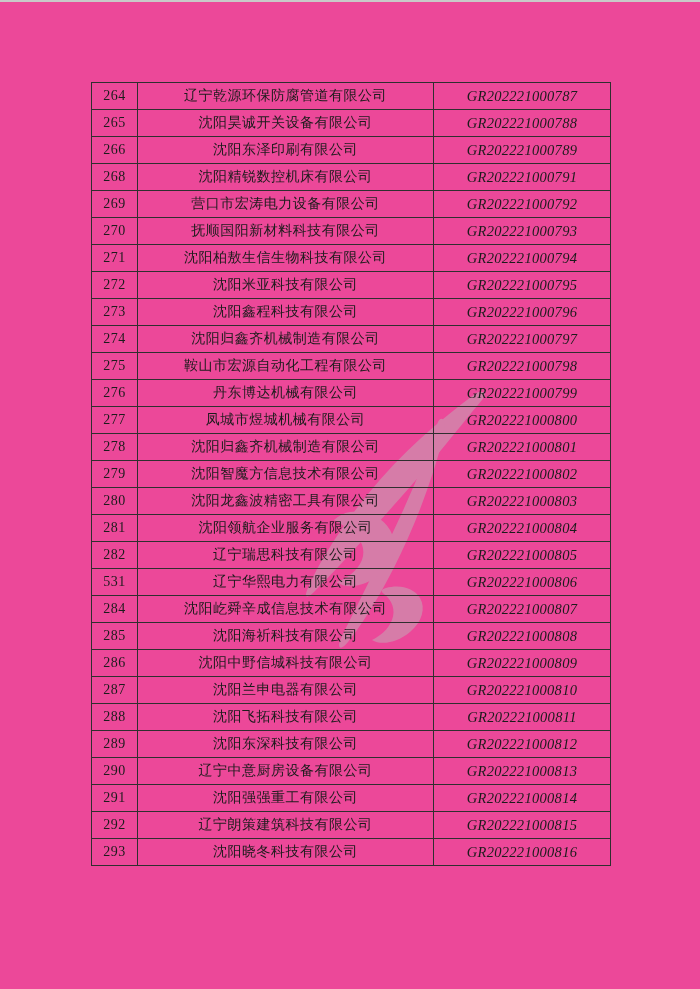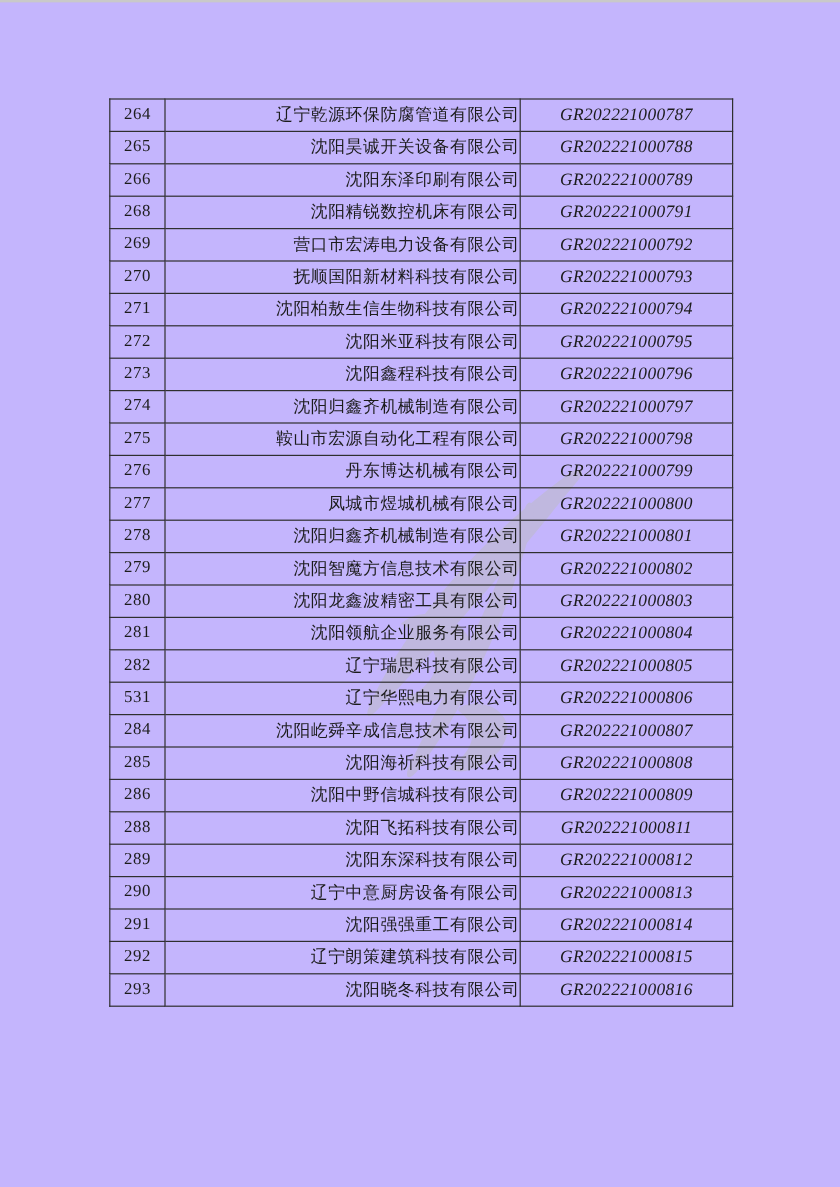--- a/index.html
+++ b/index.html
@@ -4,21 +4,21 @@
 <style>
   html, body {
     margin: 0;
     padding: 0;
     background: #ffffff;
   }
   .page {
     position: relative;
     width: 700px;
     height: 989px;
-    background: #c4b5fd;
+    background: #ec4899;
     overflow: hidden;
     font-family: "Liberation Serif", "DejaVu Serif", serif;
   }
   .top-rule {
     position: absolute;
     left: 0;
     top: 0;
     width: 700px;
     height: 2px;
     background: #c9c9c9;
@@ -54,21 +54,20 @@
   .col-no   { width: 46px; }
   .col-name { width: 296px; }
   .col-code { width: 177px; }
   td.cell-no {
     font-size: 14px;
     letter-spacing: 0.5px;
   }
   td.cell-name {
     font-size: 14px;
     letter-spacing: 0.5px;
-    text-align: right;
   }
   td.cell-code {
     font-size: 14.5px;
     letter-spacing: 0.3px;
     font-style: italic;
   }
 </style>
 </head>
 <body>
 
@@ -201,20 +200,25 @@
         <td class="cell-no">285</td>
         <td class="cell-name">沈阳海祈科技有限公司</td>
         <td class="cell-code">GR202221000808</td>
       </tr>
         <tr>
         <td class="cell-no">286</td>
         <td class="cell-name">沈阳中野信城科技有限公司</td>
         <td class="cell-code">GR202221000809</td>
       </tr>
         <tr>
+        <td class="cell-no">287</td>
+        <td class="cell-name">沈阳兰申电器有限公司</td>
+        <td class="cell-code">GR202221000810</td>
+      </tr>
+        <tr>
         <td class="cell-no">288</td>
         <td class="cell-name">沈阳飞拓科技有限公司</td>
         <td class="cell-code">GR202221000811</td>
       </tr>
         <tr>
         <td class="cell-no">289</td>
         <td class="cell-name">沈阳东深科技有限公司</td>
         <td class="cell-code">GR202221000812</td>
       </tr>
         <tr>

